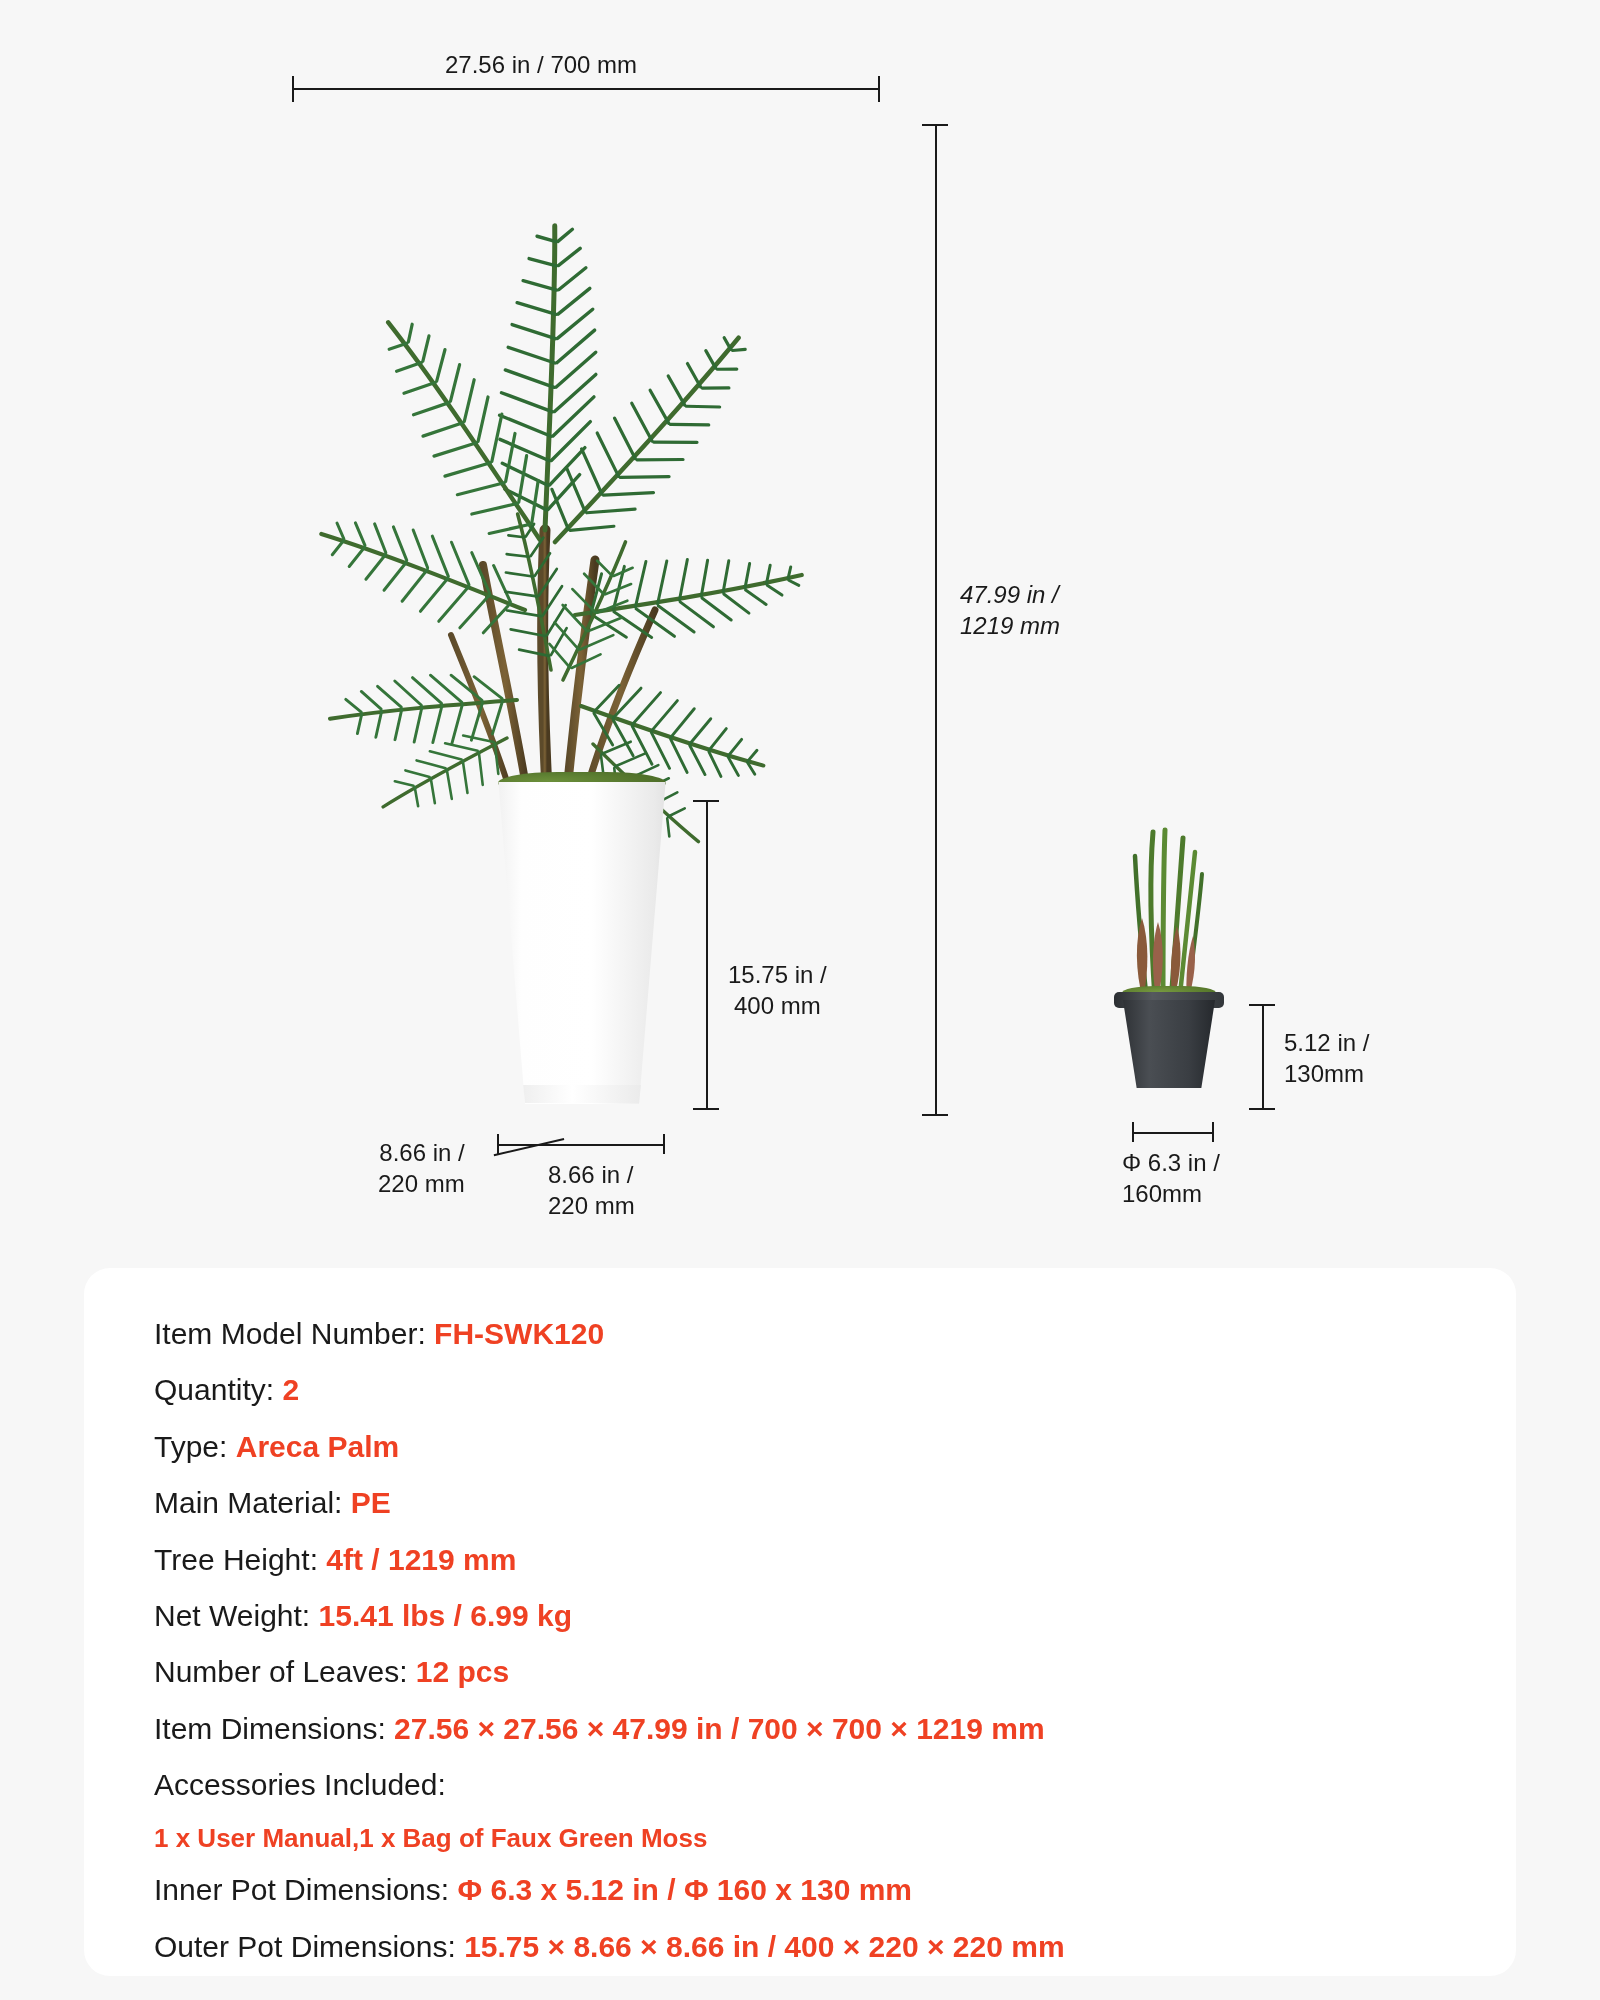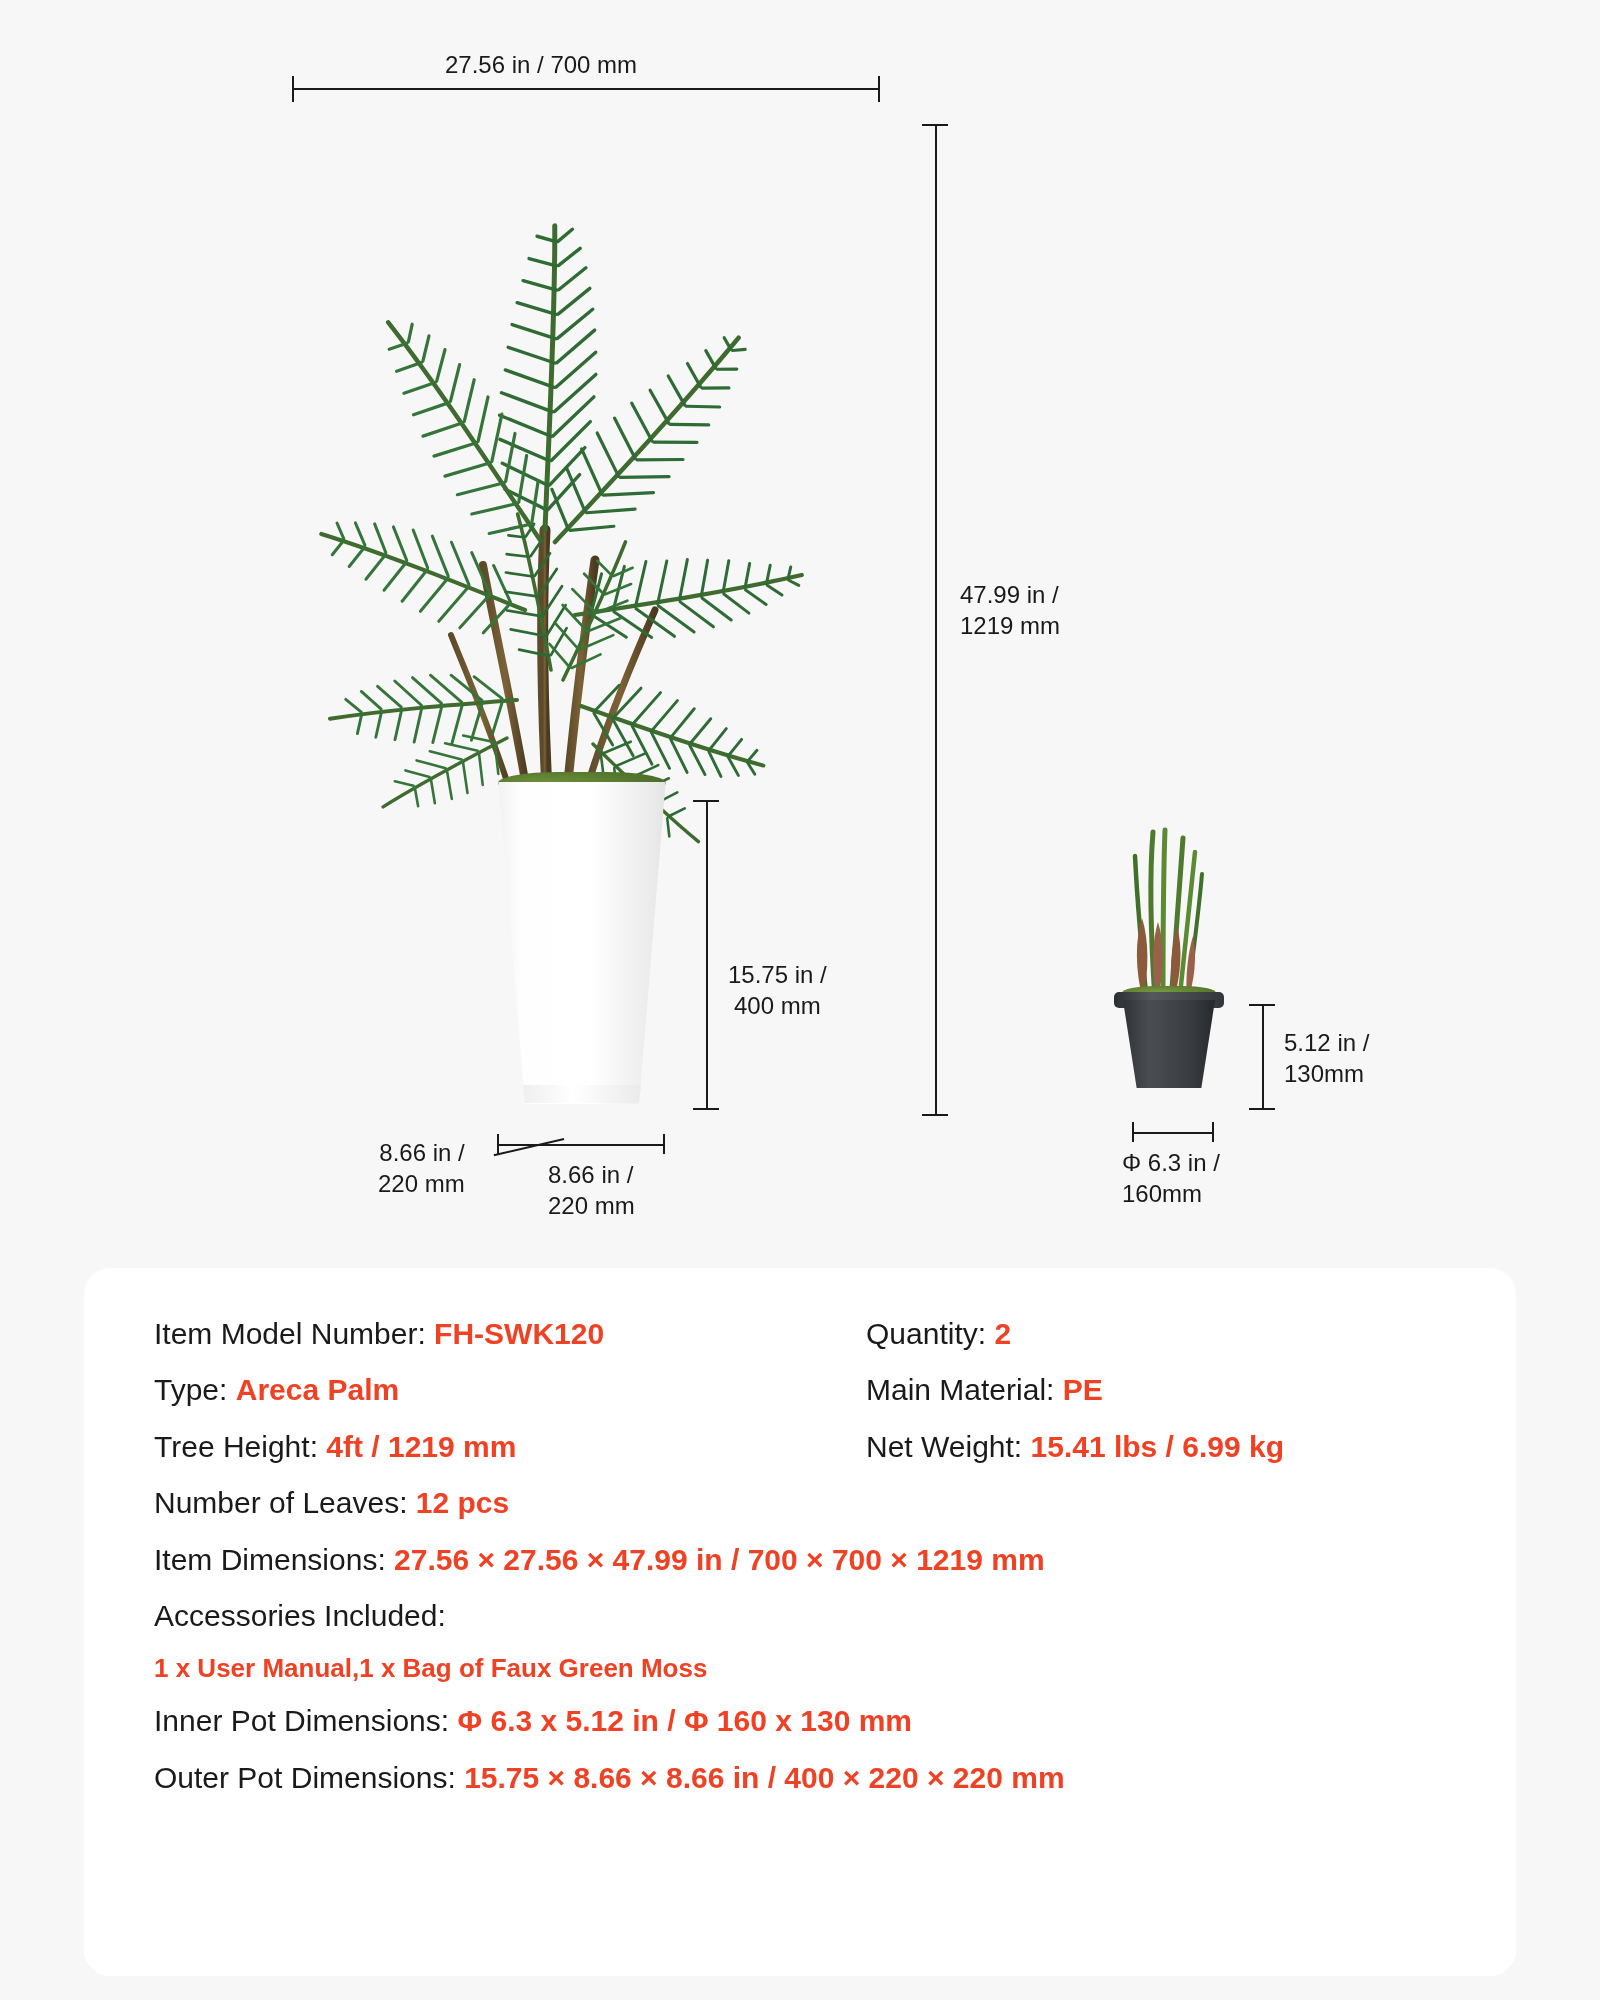--- a/index.html
+++ b/index.html
@@ -107,21 +107,21 @@
     height: 708px;
     background: #ffffff;
     border-radius: 26px;
   }
   .card-inner {
     position: absolute;
     left: 70px;
     top: 38px;
     right: 40px;
   }
-  .row { display: flex; align-items: flex-start; }
+  .row { display: flex; align-items: flex-start; flex-direction: column; }
   .spec {
     font-size: 30px;
     line-height: 1.88;
     color: #1a1a1a;
     white-space: nowrap;
   }
   .spec .val { color: #ef4123; font-weight: bold; }
   .col-left { width: 712px; }
   .col-right { flex: 1; }
   .full { white-space: nowrap; }
@@ -438,21 +438,21 @@
   <div class="pot-small"></div>
 
   <div class="line-h" style="left:292px; top:88px; width:588px;"></div>
   <div class="cap-v" style="left:292px; top:76px; height:26px;"></div>
   <div class="cap-v" style="left:878px; top:76px; height:26px;"></div>
   <div class="dim-label" style="left:445px; top:50px;">27.56 in / 700 mm</div>
 
   <div class="line-v" style="left:935px; top:124px; height:992px;"></div>
   <div class="cap-h" style="left:922px; top:124px; width:26px;"></div>
   <div class="cap-h" style="left:922px; top:1114px; width:26px;"></div>
-  <div class="dim-label" style="left:960px; top:580px;">47.99 in /
+  <div class="dim-label" style="left:960px; top:580px;font-style:italic;">47.99 in /
 1219 mm</div>
 
   <div class="line-v" style="left:706px; top:800px; height:310px;"></div>
   <div class="cap-h" style="left:693px; top:800px; width:26px;"></div>
   <div class="cap-h" style="left:693px; top:1108px; width:26px;"></div>
   <div class="dim-label" style="left:728px; top:960px;text-align:center;">15.75 in /
 400 mm</div>
 
   <div class="line-h" style="left:492px; top:1138px; width:72px; transform:rotate(-13deg); transform-origin:right center;"></div>
   <div class="dim-label" style="left:378px; top:1138px; text-align:right;">8.66 in /

